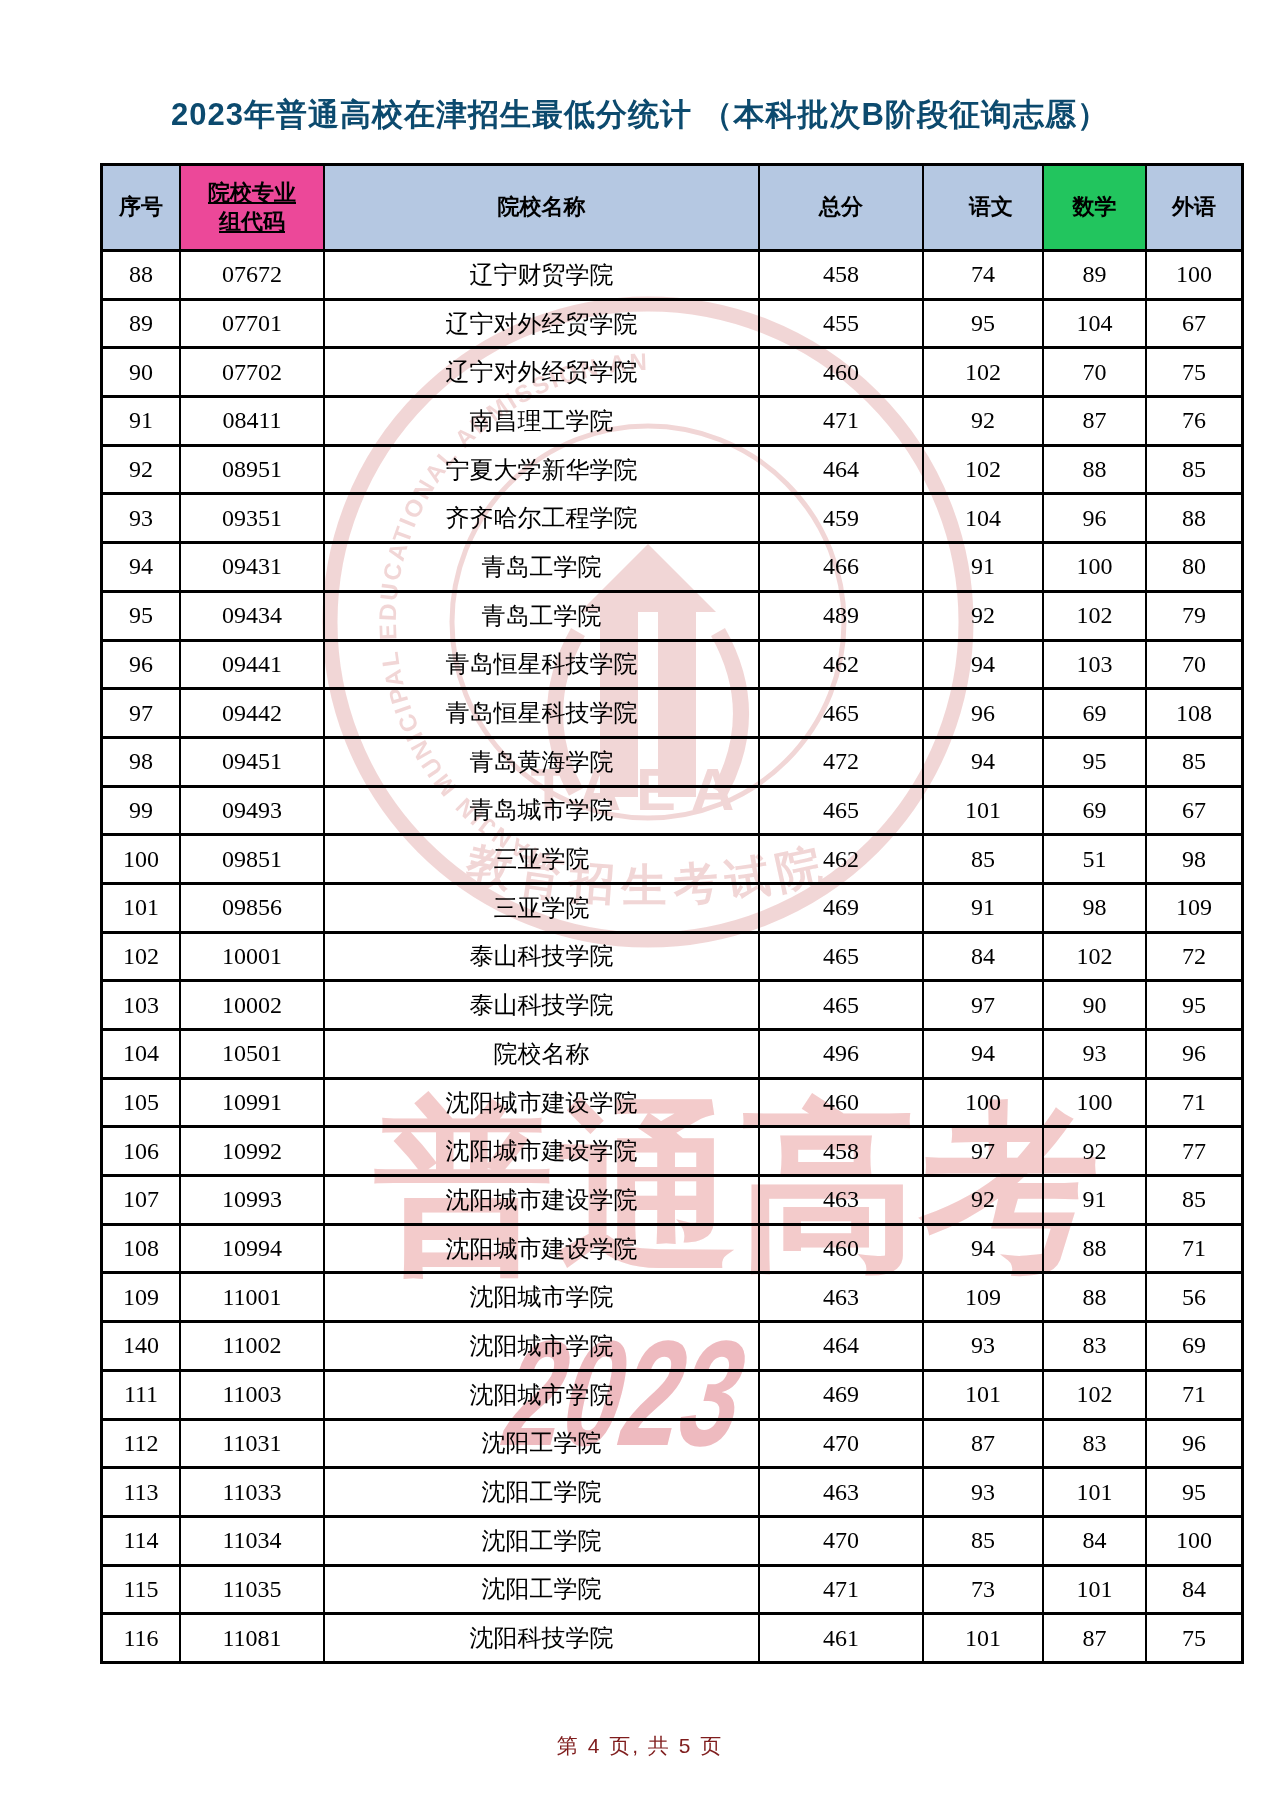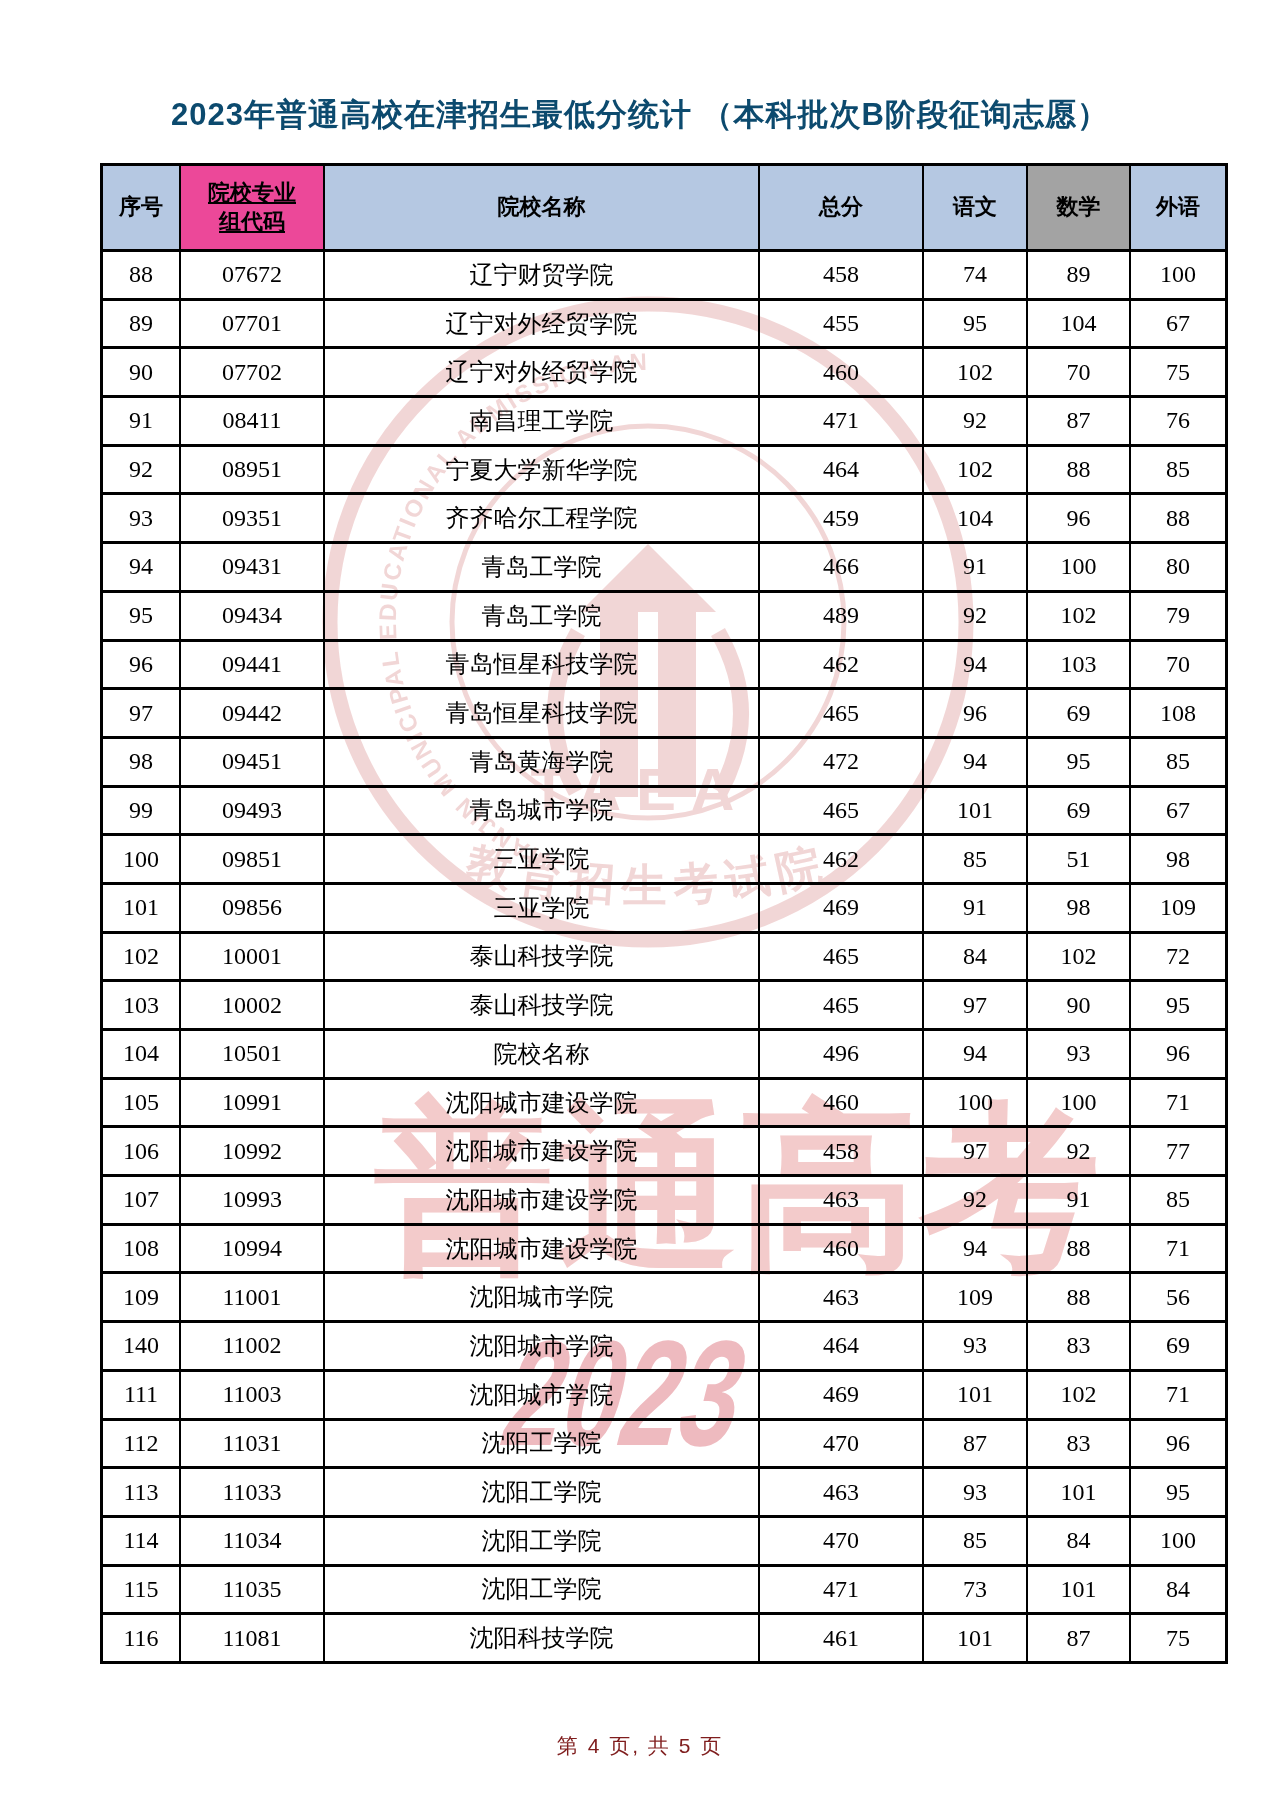--- a/index.html
+++ b/index.html
@@ -106,22 +106,22 @@
 
   <div id="table-wrap">
     <table class="scores">
       <thead>
         <tr>
             <th class="c0" style="background: rgb(181, 200, 226);">序号</th>
             <th class="c1" style="background: #ec4899; text-decoration: underline;">院校专业
 组代码</th>
             <th class="c2" style="background: rgb(181, 200, 226);">院校名称</th>
             <th class="c3" style="background: rgb(181, 200, 226);">总分</th>
-            <th class="c4" style="background: rgb(181, 200, 226);">语文</th>
-            <th class="c5" style="background: #a3a3a3;">数学</th>
+            <th class="c4" style="background: rgb(181, 200, 226); padding-left: 16px;">语文</th>
+            <th class="c5" style="background: #22c55e;">数学</th>
             <th class="c6" style="background: rgb(181, 200, 226);">外语</th>
           </tr>
       </thead>
       <tbody>
           <tr>
             <td class="c0">88</td>
             <td class="c1">07672</td>
             <td class="c2">辽宁财贸学院</td>
             <td class="c3">458</td>
             <td class="c4">74</td>

